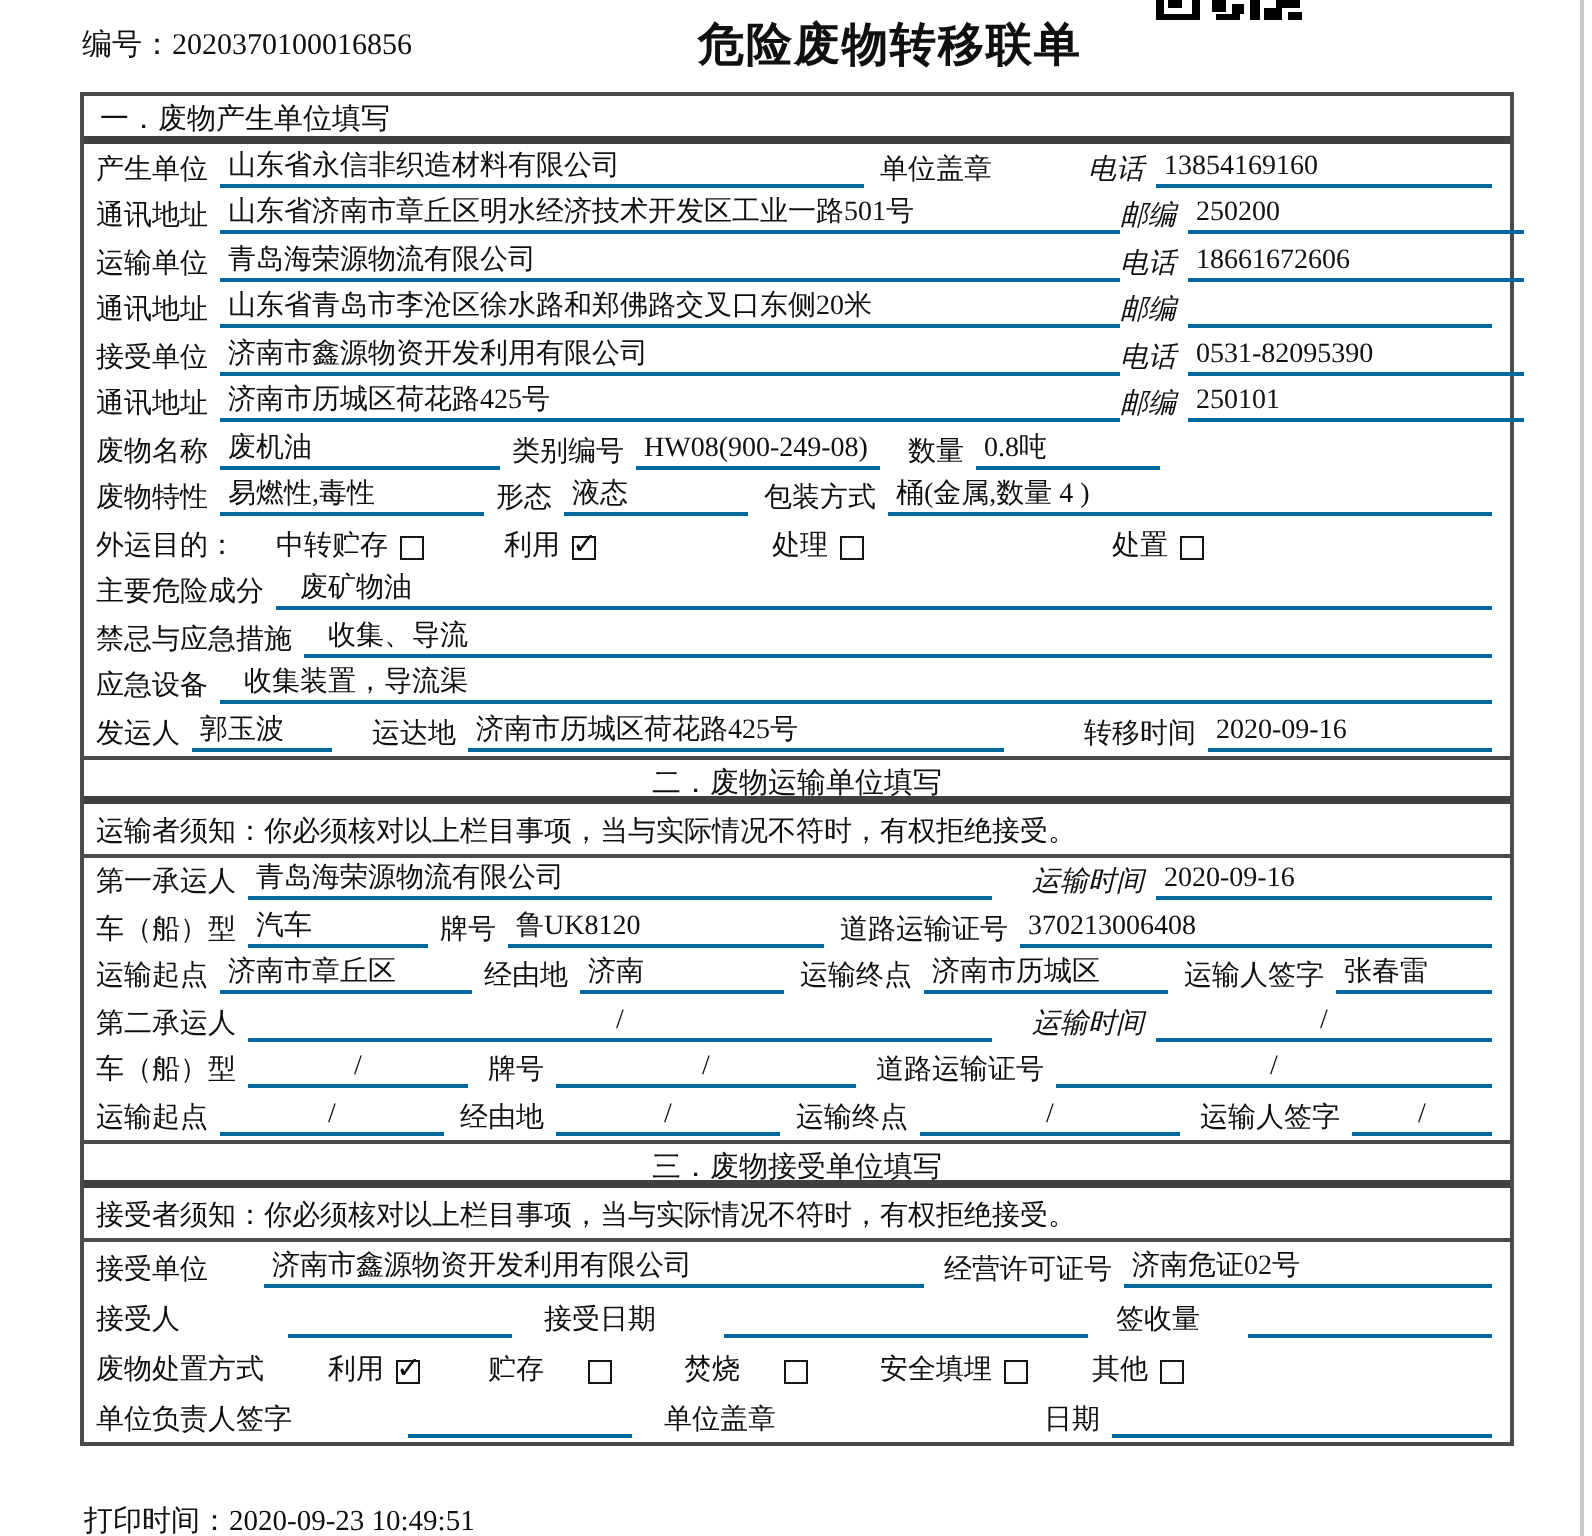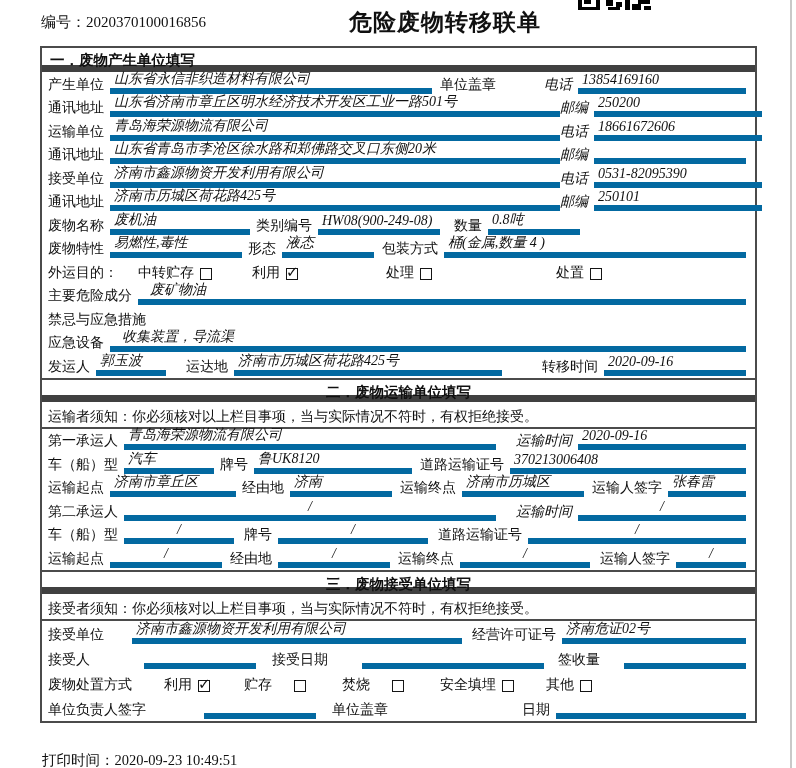--- a/index.html
+++ b/index.html
@@ -3,27 +3,27 @@
 <meta charset="utf-8">
 <style>
 *{margin:0;padding:0;box-sizing:border-box;}
 html,body{background:#fff;}
 .page{position:relative;width:796px;height:768px;background:#fff;font-family:"Liberation Serif","DejaVu Serif",serif;color:#101010;overflow:hidden;}
 .serial{position:absolute;left:41px;top:13px;font-size:15px;white-space:nowrap;}
 .title{position:absolute;left:0;top:7px;width:100%;text-align:center;font-size:23px;font-weight:bold;letter-spacing:1px;padding-left:94px;}
 .qr{position:absolute;left:578px;top:0;}
 .pageedge{position:absolute;right:4px;top:0;width:2px;height:100%;background:#c9c9c9;}
 .box{position:absolute;left:40px;top:46px;width:717px;border:2px solid #4b4b4b;background:#fff;}
-.sech{font-weight:bold;font-size:14.5px;height:24px;line-height:21px;padding:2px 8px 0;border-bottom:7px solid #404040;}
+.sech{font-weight:normal;font-size:14.5px;height:24px;line-height:21px;padding:2px 8px 0;border-bottom:4px solid #404040;}
 .bt{border-top:2px solid #4b4b4b;text-align:center;}
 .r{display:flex;align-items:flex-end;font-size:14px;height:23.5px;padding:0 9px 2px 6px;white-space:nowrap;}
 .s3r{height:25px;}
 .notice{font-size:14px;height:27px;padding:6px 6px 0;border-bottom:2px solid #4b4b4b;line-height:18px;}
 .l{flex:none;margin-right:6px;}
-.v{flex:none;border-bottom:6px solid #0369a1;padding:0 4px;min-height:17px;font-style:italic;}
+.v{flex:none;border-bottom:2px solid #0369a1;padding:0 4px;min-height:17px;}
 .g{flex:1;}
 .c{text-align:center;}
 .mla{margin-left:auto;margin-right:6px;font-style:italic;}
 .cb{flex:none;width:12px;height:12px;border:1.5px solid #151515;margin-left:6px;margin-bottom:2px;position:relative;}
 .cb.checked::after{content:"\2713";position:absolute;left:-1px;top:-6px;font-size:15px;font-weight:bold;font-family:"DejaVu Sans",sans-serif;color:#101010;}
 .print{position:absolute;left:42px;top:751px;font-size:14.5px;white-space:nowrap;}
 .qr rect{fill:#000;}
 </style>
 </head>
 <body>
@@ -123,20 +123,21 @@
       <span class="cb"></span>
     </div>
 
     <div class="r">
       <span class="l">主要危险成分</span>
       <span class="v g" style="padding-left:12px">废矿物油</span>
     </div>
 
     <div class="r">
       <span class="l">禁忌与应急措施</span>
+      <span class="v g" style="padding-left:12px">收集、导流</span>
     </div>
 
     <div class="r">
       <span class="l">应急设备</span>
       <span class="v g" style="padding-left:12px">收集装置，导流渠</span>
     </div>
 
     <div class="r">
       <span class="l">发运人</span>
       <span class="v" style="width:70px">郭玉波</span>

